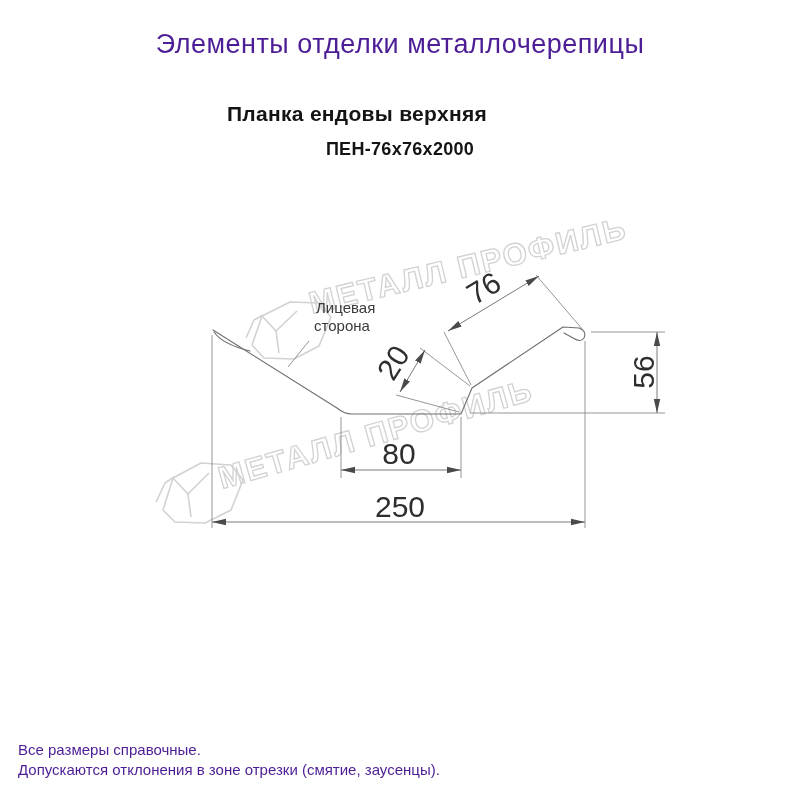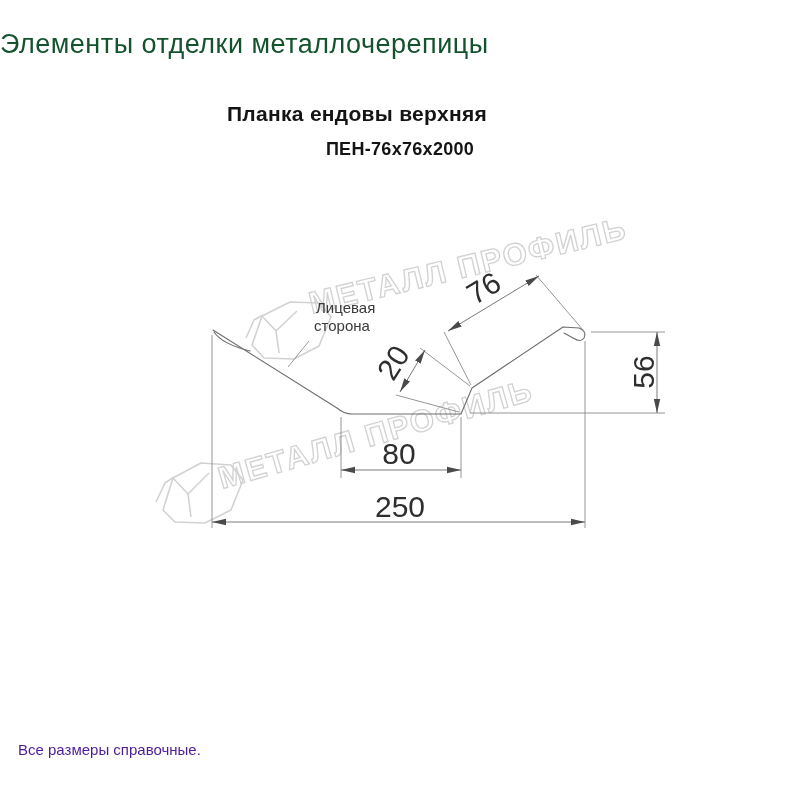--- a/index.html
+++ b/index.html
@@ -2,22 +2,22 @@
 <html><head>
 <meta charset="utf-8">
 <style>
   html,body{margin:0;padding:0;}
   body{
     width:800px;height:800px;position:relative;background:#ffffff;
     font-family:"Liberation Sans", sans-serif;overflow:hidden;
   }
   .abs{position:absolute;}
   #title-main{
-    top:29px;left:0;width:800px;text-align:left;
-    font-size:27px;font-weight:400;color:#14532d;letter-spacing:.5px;
+    top:29px;left:0;width:800px;text-align:center;
+    font-size:27px;font-weight:400;color:#4c1d95;letter-spacing:.5px;
   }
   #title-sub{
     top:102px;left:0;width:714px;text-align:center;
     font-size:21px;font-weight:700;color:#141414;letter-spacing:.3px;
   }
   #title-model{
     top:139px;left:0;width:800px;text-align:center;
     font-size:18px;font-weight:700;color:#141414;letter-spacing:.3px;
   }
   #footer{
@@ -113,13 +113,14 @@
 
   <g>
     <path class="extline" d="M 288,367 L 309,341"></path>
     <text class="lbltext" x="316" y="313">Лицевая</text>
     <text class="lbltext" x="314" y="331">сторона</text>
   </g>
 </svg>
 
 <div class="abs" id="footer">
   <div>Все размеры справочные.</div>
+  <div>Допускаются отклонения в зоне отрезки (смятие, заусенцы).</div>
 </div>
 
 </body></html>

